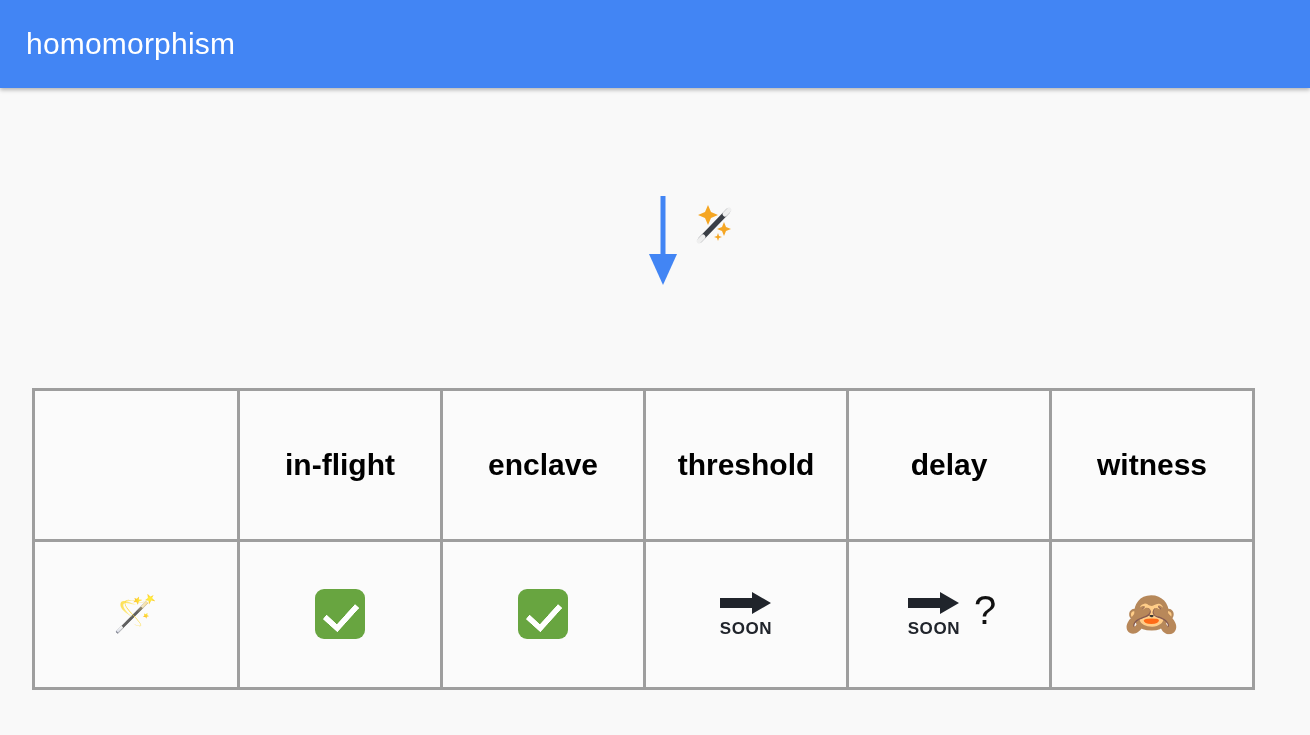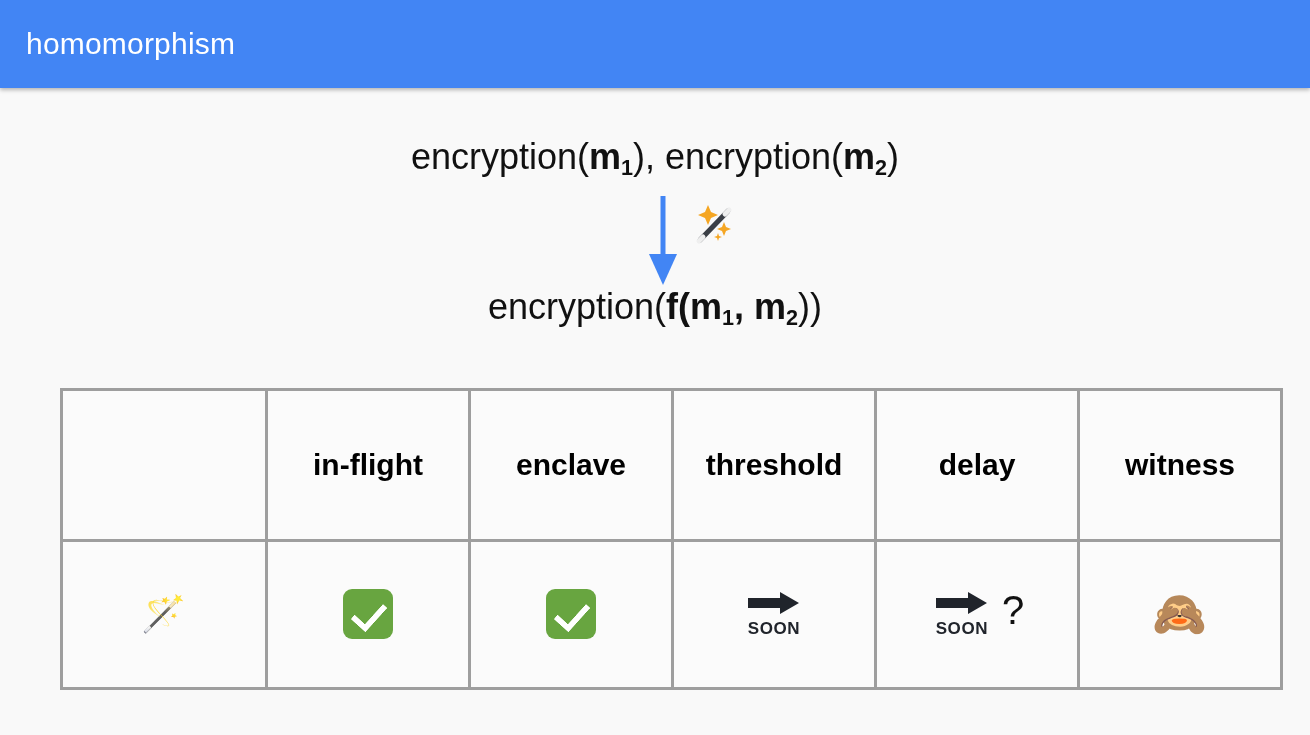--- a/index.html
+++ b/index.html
@@ -79,21 +79,21 @@
     top: 112px;
     font-size: 40px;
     line-height: 1;
     width: 48px;
     height: 48px;
   }
 
   
   #matrix-table {
     position: absolute;
-    left: 60px;
+    left: 32px;
     top: 388px;
     width: 1223px;
     height: 302px;
     border-collapse: collapse;
     background: #9e9e9e;
     table-layout: fixed;
   }
   #matrix-table td {
     border: 3px solid #9e9e9e;
     padding: 0;
@@ -191,45 +191,39 @@
 </style>
 </head>
 <body>
 
 <div id="header-bar">
   <div id="header-title">homomorphism</div>
 </div>
 
 <div id="formula-area">
 
-  <div class="formula" id="formula-top">
-    <span>encryption(</span><b>m</b><sub>1</sub><span>), encryption(</span><b>m</b><sub>2</sub><span>)</span>
-  </div>
 
   <div id="arrow-wrap">
     <svg width="36" height="90" viewBox="0 0 36 90">
       <line x1="18" y1="0" x2="18" y2="62" stroke="#4285f4" stroke-width="5"></line>
       <polygon points="4,58 32,58 18,89" fill="#4285f4"></polygon>
     </svg>
   </div>
 
   <div id="wand-top">
     <svg width="48" height="48" viewBox="0 0 48 48">
       <line x1="10" y1="40" x2="38" y2="11" stroke="#3b3f46" stroke-width="5" stroke-linecap="round"></line>
       <line x1="9" y1="41" x2="13" y2="37" stroke="#efefef" stroke-width="5" stroke-linecap="round"></line>
       <line x1="35" y1="14" x2="39" y2="10" stroke="#efefef" stroke-width="5" stroke-linecap="round"></line>
       <polygon points="18,5 21,12 28,15 21,18 18,25 15,18 8,15 15,12" fill="#f5a623"></polygon>
       <polygon points="34,22 36,27 41,29 36,31 34,36 32,31 27,29 32,27" fill="#f5a623"></polygon>
       <polygon points="28,33 29,36 32,37 29,38 28,41 27,38 24,37 27,36" fill="#f5a623"></polygon>
     </svg>
   </div>
 
-  <div class="formula" id="formula-bottom">
-    <span>encryption(</span><b>f</b><b>(</b><b>m</b><sub>1</sub><b>, </b><b>m</b><sub>2</sub><span>))</span>
-  </div>
 
 </div>
 
 <table id="matrix-table">
   <colgroup>
     <col class="col-label">
       <col class="col-data">
       <col class="col-data">
     <col class="col-data">
       <col class="col-data">

